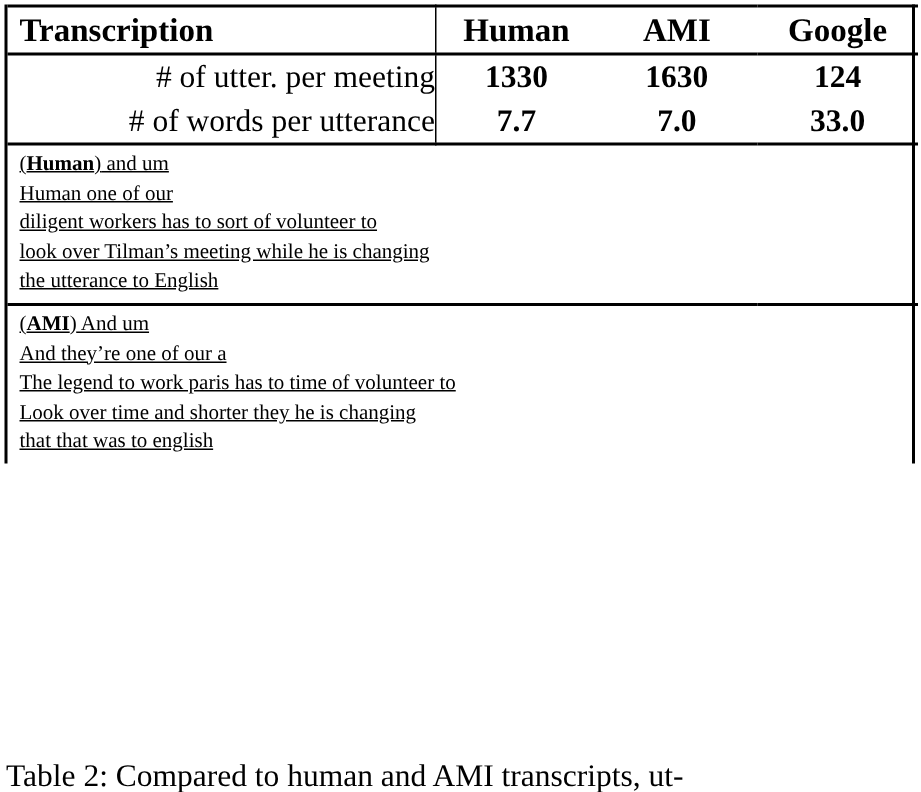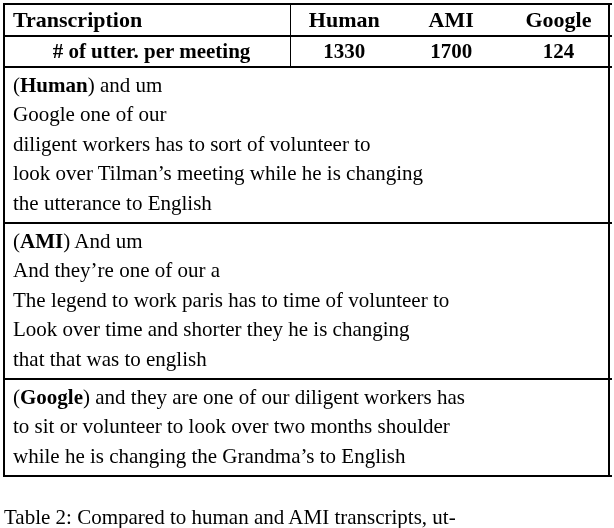--- a/index.html
+++ b/index.html
@@ -76,32 +76,33 @@
 
   
   .stat-row td {
     height: 29px;
     line-height: 29px;
     font-size: 21px;
     white-space: nowrap;
     font-weight: bold;
   }
   .stat-row .col-label {
-    font-weight: bold;
-    text-align: center;
+    font-weight: normal;
+    text-align: right;
   }
   .stat-row .col-num {
     text-align: center;
   }
 
   
   .block-cell {
     padding: 3px 0 4px 8px !important;
-    font-size: 21px;
+    font-size: 14px;
     line-height: 1.40;
+    text-decoration: underline;
   }
   .block-cell .tline {
     white-space: nowrap;
   }
   .spk {
     font-weight: bold;
   }
 
   
   .caption {
@@ -128,52 +129,51 @@
         <tr class="hdr-row rule-top rule-thin">
           <td class="col-label">Transcription</td>
           <td class="col-num">Human</td>
           <td class="col-num">AMI</td>
           <td class="col-num">Google</td>
         </tr>
 
         <tr class="stat-row rule-top">
           <td class="col-label"># of utter. per meeting</td>
           <td class="col-num">1330</td>
-          <td class="col-num">1700</td>
+          <td class="col-num">1630</td>
           <td class="col-num">124</td>
         </tr>
 
+        <tr class="stat-row">
+          <td class="col-label"># of words per utterance</td>
+          <td class="col-num">7.7</td>
+          <td class="col-num">7.0</td>
+          <td class="col-num">33.0</td>
+        </tr>
 
         <tr class="rule-top">
           <td class="block-cell" colspan="4">
             <div class="tline"><span>(</span><span class="spk">Human</span><span>)</span><span> and um</span></div>
-            <div class="tline">Google one of our</div>
+            <div class="tline">Human one of our</div>
             <div class="tline">diligent workers has to sort of volunteer to</div>
             <div class="tline">look over Tilman’s meeting while he is changing</div>
             <div class="tline">the utterance to English</div>
           </td>
         </tr>
 
         <tr class="rule-top">
           <td class="block-cell" colspan="4">
             <div class="tline"><span>(</span><span class="spk">AMI</span><span>)</span><span> And um</span></div>
             <div class="tline">And they’re one of our a</div>
             <div class="tline">The legend to work paris has to time of volunteer to</div>
             <div class="tline">Look over time and shorter they he is changing</div>
             <div class="tline">that that was to english</div>
           </td>
         </tr>
 
-        <tr class="rule-top rule-bottom">
-          <td class="block-cell" colspan="4">
-            <div class="tline"><span>(</span><span class="spk">Google</span><span>)</span><span> and they are one of our diligent workers has</span></div>
-            <div class="tline">to sit or volunteer to look over two months shoulder</div>
-            <div class="tline">while he is changing the Grandma’s to English</div>
-          </td>
-        </tr>
 
       </tbody>
     </table>
   </div>
 
   <div class="caption">Table 2: Compared to human and AMI transcripts, ut-</div>
 
 </div>
 
 </body></html>

